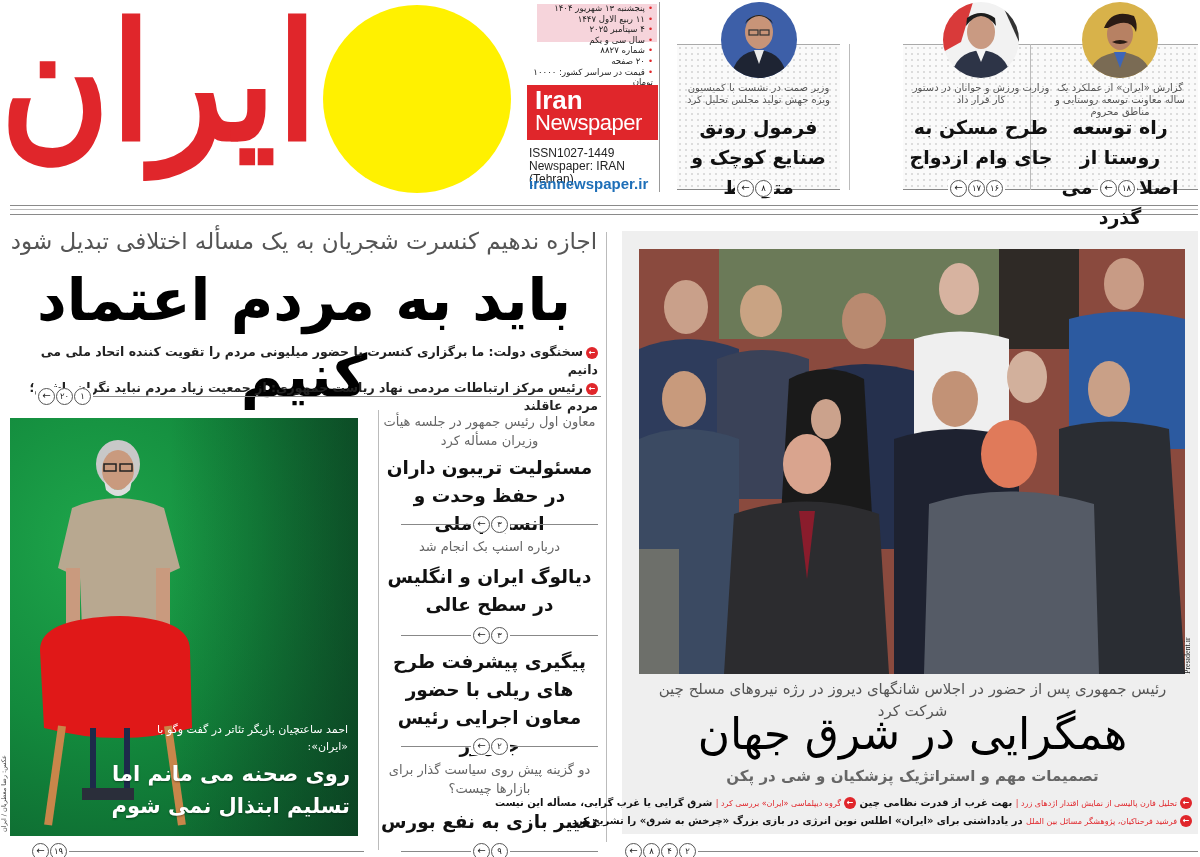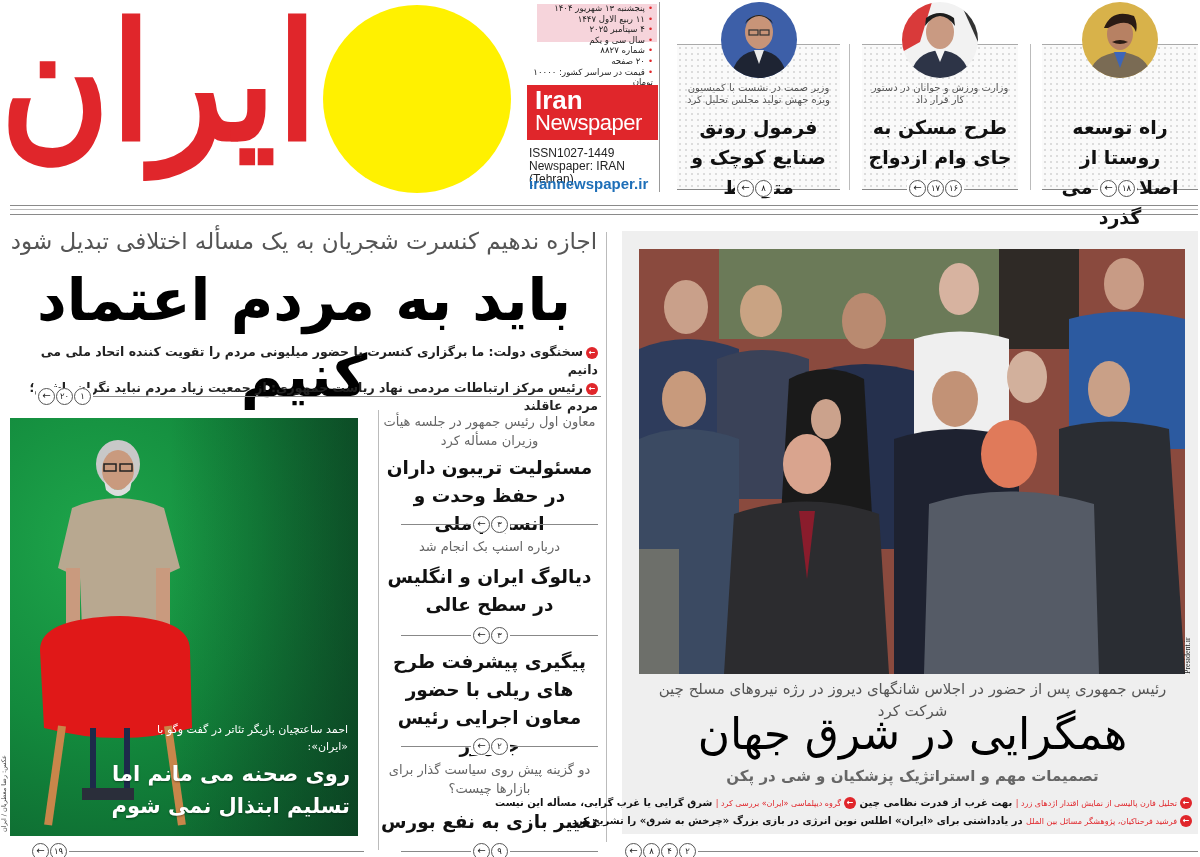--- a/index.html
+++ b/index.html
@@ -123,21 +123,21 @@
   <div class="kicker rtl">وزیر صمت در نشست با کمیسیون ویژه جهش تولید مجلس تحلیل کرد</div>
   <div class="head rtl">فرمول رونق صنایع کوچک و متوسط</div>
   <div class="base"></div>
   <div class="pg-refs" style="left:58px;top:180px;">
     <span class="pg arrow">←</span>
     <span class="pg">۸</span>
   </div>
 </div>
 <div class="abs" style="left:849px;top:44px;height:146px;border-left:1px solid #bbb;"></div>
 
-<div class="abs teaser" style="left:862px;width:156px;">
+<div class="abs teaser" style="left:903px;width:156px;">
   <div class="box"></div>
   <div class="avatar">
     <svg width="76" height="76" viewBox="0 0 76 76">
         <rect width="76" height="76" fill="#f2f2f2"></rect>
         <path d="M0 0 L30 0 L18 40 L0 50Z" fill="#d93a3a"></path>
         <path d="M58 0 L76 0 L76 40Z" fill="#333"></path>
         <ellipse cx="38" cy="30" rx="14" ry="17" fill="#c99a82"></ellipse>
         <path d="M23 24 Q38 4 53 24 L52 16 Q38 6 24 16Z" fill="#1d1d1d"></path>
         <path d="M8 76 Q12 50 38 48 Q64 50 68 76Z" fill="#2d3447"></path>
         <path d="M33 48 L38 60 L43 48Z" fill="#f5f5f5"></path>
@@ -159,20 +159,21 @@
   <div class="avatar">
     <svg width="76" height="76" viewBox="0 0 76 76">
         <rect width="76" height="76" fill="#d8b24a"></rect>
         <ellipse cx="38" cy="32" rx="13" ry="16" fill="#b78163"></ellipse>
         <path d="M22 26 Q30 6 52 14 Q56 22 54 30 Q48 14 26 26Z" fill="#2a1b14"></path>
         <path d="M30 40 Q38 36 46 40 Q38 44 30 40Z" fill="#2a1b14"></path>
         <path d="M6 76 Q10 52 38 50 Q66 52 70 76Z" fill="#7a6b54"></path>
         <path d="M32 50 L38 66 L44 50Z" fill="#3d66b8"></path>
       </svg>
   </div>
+  <div class="kicker rtl">گزارش «ایران» از عملکرد یک ساله معاونت توسعه روستایی و مناطق محروم</div>
   <div class="head rtl">راه توسعه روستا از اصلاحات می گذرد</div>
   <div class="base"></div>
   <div class="pg-refs" style="left:56px;top:180px;">
     <span class="pg arrow">←</span>
     <span class="pg">۱۸</span>
   </div>
 </div>
 
 <div class="abs rule-double"></div>
 

